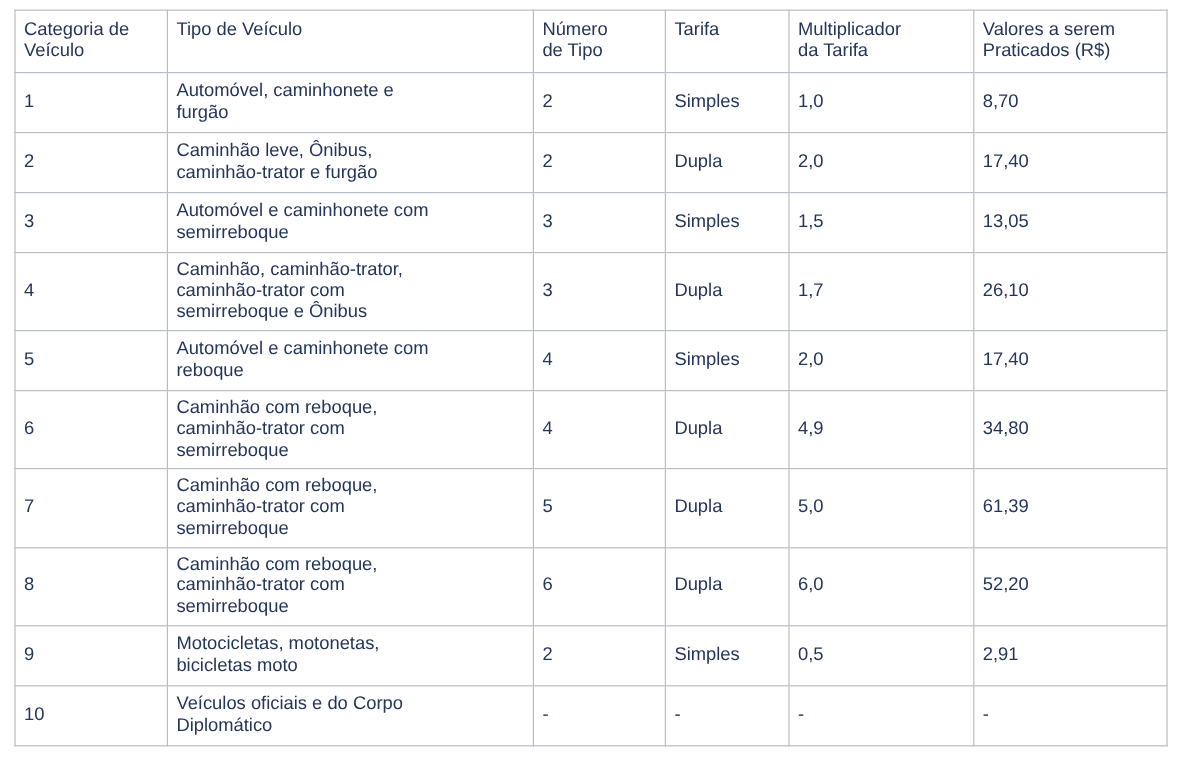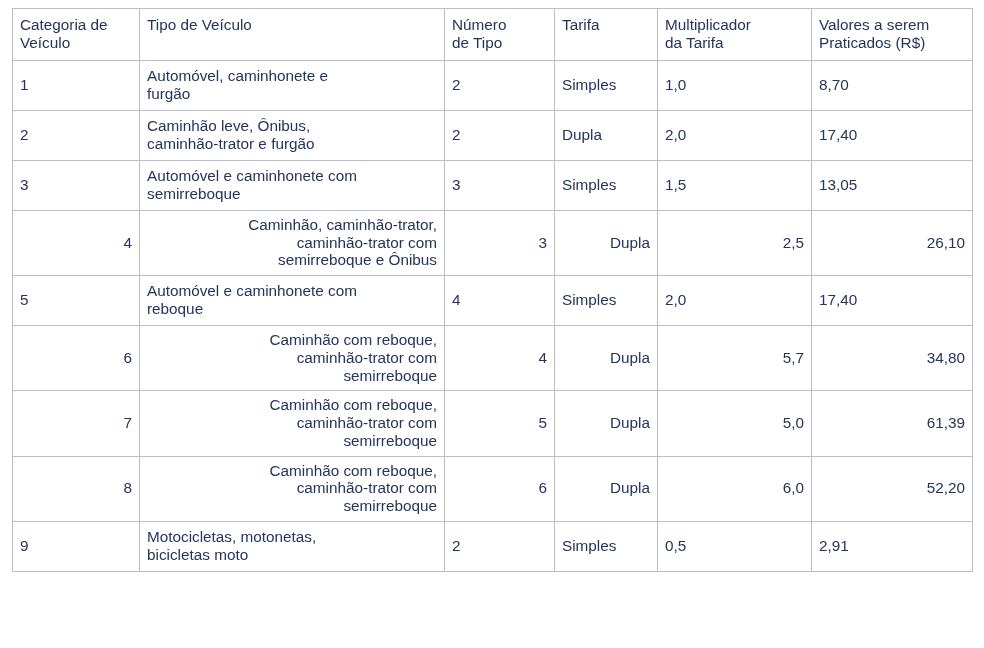--- a/index.html
+++ b/index.html
@@ -58,21 +58,21 @@
   col.c-eixos       { width: 110px; }
   col.c-rodagem     { width: 103px; }
   col.c-multi       { width: 154px; }
   col.c-valores     { width: 161px; }
 
   .cell-num,
   .cell-text { display: block; white-space: pre-line; }
 
   tr.r-h   th { height: 38px; }
   tr.h2    td { height: 38px; }
-  tr.h3    td { height: 52px; text-align: right; }
+  tr.h3    td { height: 52px; }
 </style>
 </head>
 <body>
 
 <div class="sheet">
   <table class="fee-table">
     <colgroup>
       <col class="c-categoria">
       <col class="c-tipo">
       <col class="c-eixos">
@@ -179,21 +179,21 @@
 caminhão-trator com
 semirreboque e Ônibus</span>
           </td>
           <td>
             <span class="cell-num">3</span>
           </td>
           <td>
             <span class="cell-num">Dupla</span>
           </td>
           <td>
-            <span class="cell-num">2,5</span>
+            <span class="cell-num">1,7</span>
           </td>
           <td>
             <span class="cell-num">26,10</span>
           </td>
         </tr>
         <tr class="h2">
           <td>
             <span class="cell-num">5</span>
           </td>
           <td>
@@ -222,21 +222,21 @@
 caminhão-trator com
 semirreboque</span>
           </td>
           <td>
             <span class="cell-num">4</span>
           </td>
           <td>
             <span class="cell-num">Dupla</span>
           </td>
           <td>
-            <span class="cell-num">5,7</span>
+            <span class="cell-num">4,9</span>
           </td>
           <td>
             <span class="cell-num">34,80</span>
           </td>
         </tr>
         <tr class="h3">
           <td>
             <span class="cell-num">7</span>
           </td>
           <td>
@@ -293,15 +293,36 @@
           <td>
             <span class="cell-num">Simples</span>
           </td>
           <td>
             <span class="cell-num">0,5</span>
           </td>
           <td>
             <span class="cell-num">2,91</span>
           </td>
         </tr>
+        <tr class="h2">
+          <td>
+            <span class="cell-num">10</span>
+          </td>
+          <td>
+            <span class="cell-text">Veículos oficiais e do Corpo
+Diplomático</span>
+          </td>
+          <td>
+            <span class="cell-num">-</span>
+          </td>
+          <td>
+            <span class="cell-num">-</span>
+          </td>
+          <td>
+            <span class="cell-num">-</span>
+          </td>
+          <td>
+            <span class="cell-num">-</span>
+          </td>
+        </tr>
       </tbody>
   </table>
 </div>
 
 </body></html>

